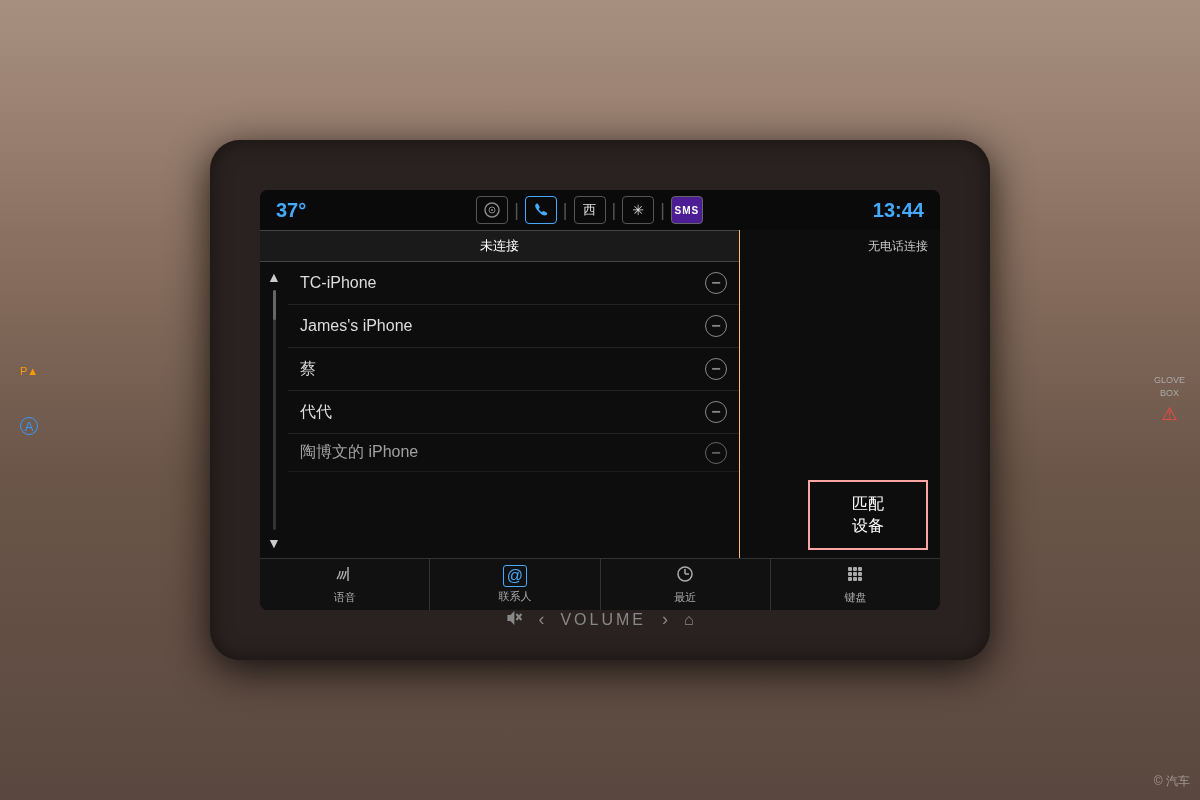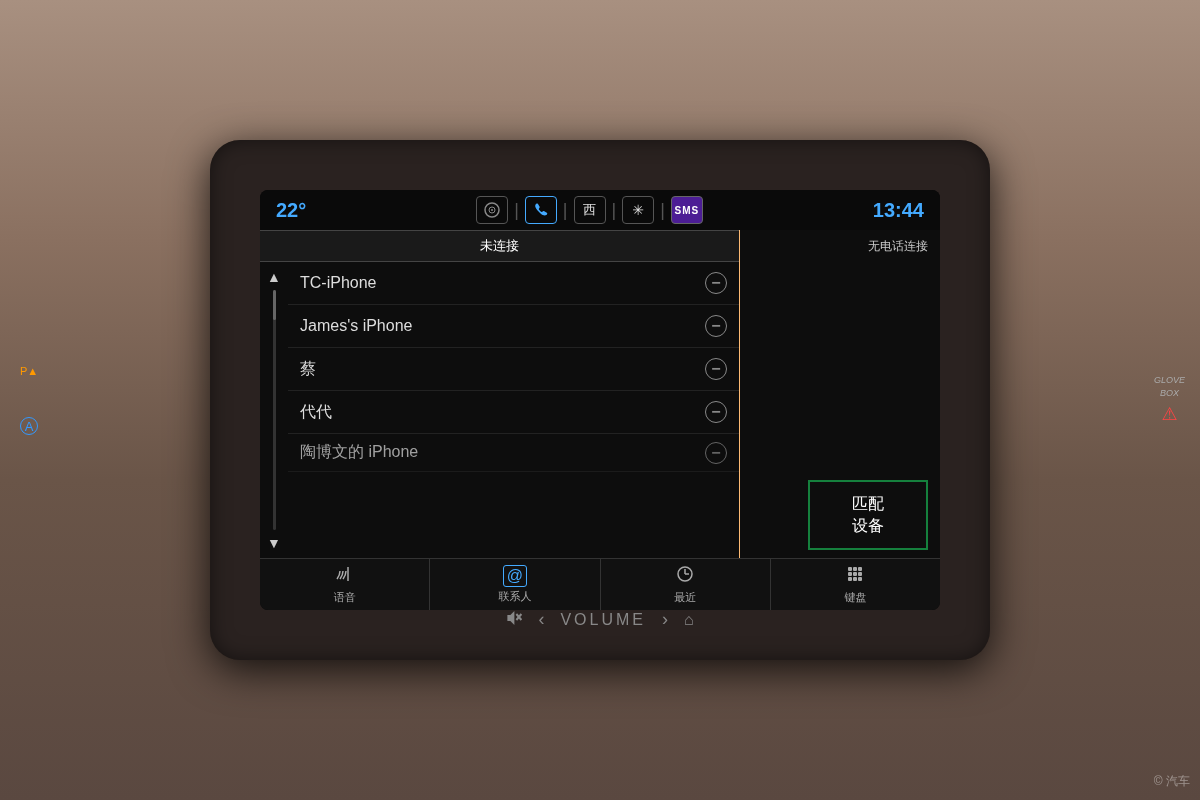--- a/index.html
+++ b/index.html
@@ -221,21 +221,21 @@
     .no-call-status {
       color: #ccc;
       font-size: 12px;
       text-align: right;
       margin-bottom: auto;
     }
 
     .pair-button {
       width: 120px;
       height: 70px;
-      border: 2px solid #15803d;
+      border: 2px solid #fca5a5;
       background: transparent;
       color: #fff;
       font-size: 16px;
       display: flex;
       align-items: center;
       justify-content: center;
       cursor: pointer;
       margin-top: auto;
       line-height: 1.4;
       text-align: center;
@@ -323,21 +323,20 @@
       display: flex;
       flex-direction: column;
       gap: 4px;
       text-align: center;
     }
 
     .glove-box-label {
       color: #aaa;
       font-size: 9px;
       line-height: 1.4;
-      font-style: italic;
     }
 
     .warning-triangle {
       color: #f44;
       font-size: 18px;
     }
 
     
     .watermark {
       position: absolute;
@@ -359,21 +358,21 @@
     <div style="display:flex;align-items:center;gap:4px;">
       <span style="color:#39f;font-size:13px;border:1px solid #39f;border-radius:50%;width:18px;height:18px;display:flex;align-items:center;justify-content:center;">A</span>
     </div>
   </div>
 
   <div class="dashboard-surround">
 
     <div class="screen">
 
       <div class="top-bar">
-        <span class="temp-display">22°</span>
+        <span class="temp-display">37°</span>
 
         <div class="nav-icons">
           <div class="nav-icon">
             <svg width="18" height="18" viewBox="0 0 18 18">
               <circle cx="9" cy="9" r="7" fill="none" stroke="#888" stroke-width="1.5"></circle>
               <circle cx="9" cy="9" r="3" fill="none" stroke="#888" stroke-width="1"></circle>
               <circle cx="9" cy="9" r="1" fill="#888"></circle>
             </svg>
           </div>
 

